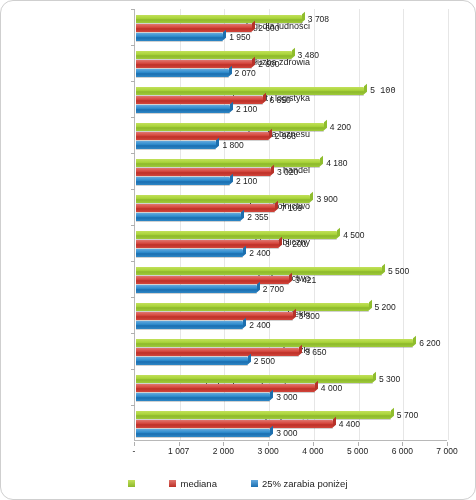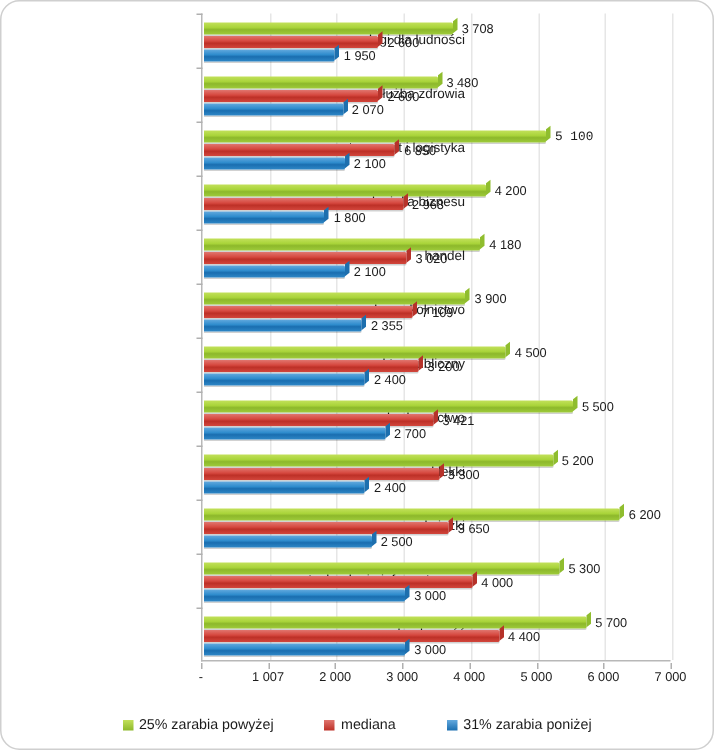--- a/index.html
+++ b/index.html
@@ -374,25 +374,24 @@
       <div class="x-label" style="left: 223.571px;">5 000</div>
       <div class="x-tick" style="left: 268.286px;"></div>
       <div class="x-label" style="left: 268.286px;">6 000</div>
       <div class="x-tick" style="left: 313px;"></div>
       <div class="x-label" style="left: 313px;">7 000</div>
     </div>
 
   <div id="legend">
       <div class="legend-item">
         <span class="legend-swatch green"></span>
-        <span>25% zarabia powyżej</span>
       </div>
       <div class="legend-item">
         <span class="legend-swatch red"></span>
         <span>mediana</span>
       </div>
       <div class="legend-item">
         <span class="legend-swatch blue"></span>
-        <span>31% zarabia poniżej</span>
+        <span>25% zarabia poniżej</span>
       </div>
     </div>
 
 </div>
 
 </body></html>

